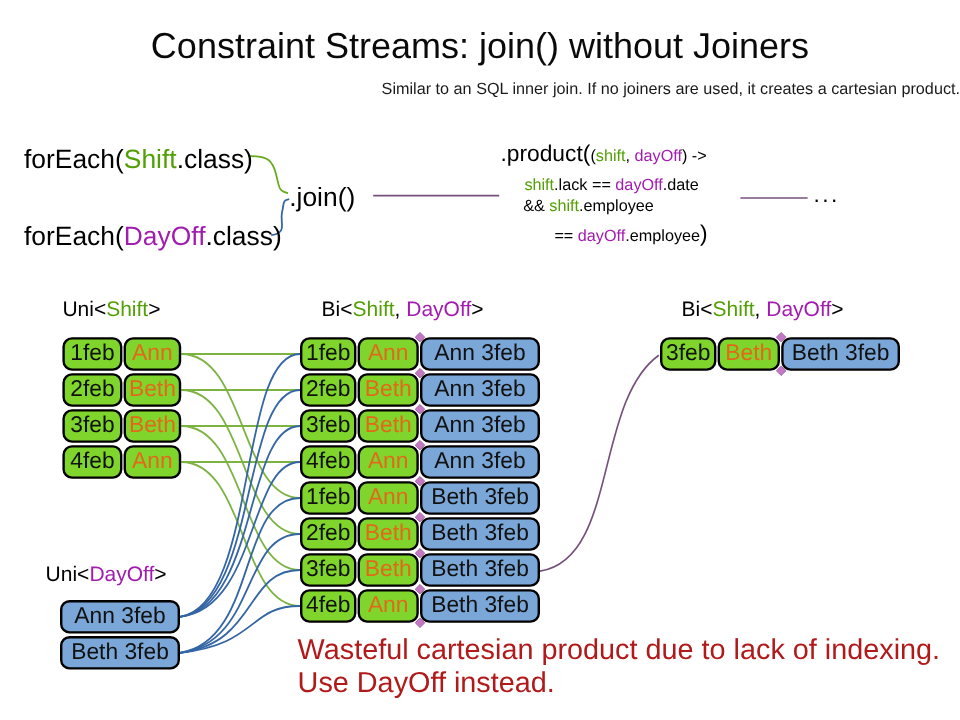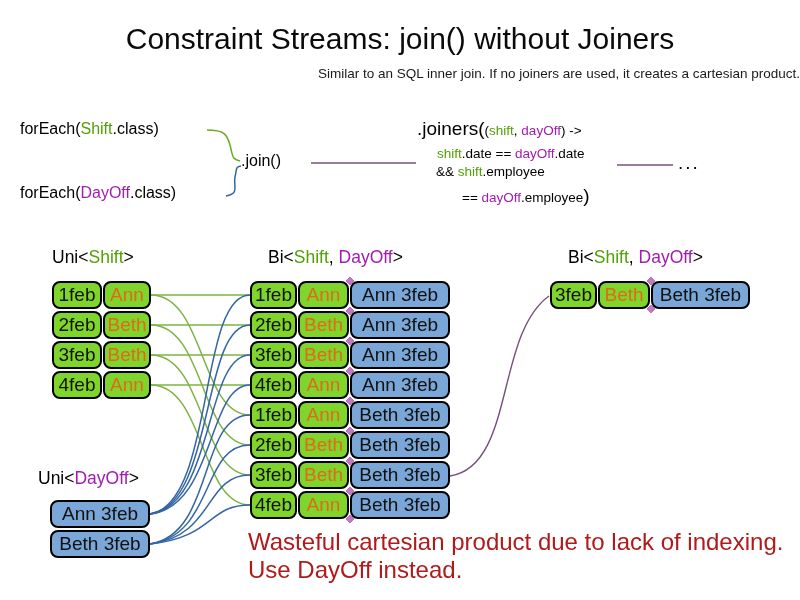--- a/index.html
+++ b/index.html
@@ -3,21 +3,21 @@
 <meta charset="utf-8">
 <style>
   html,body { margin:0; padding:0; }
   body {
     width:800px; height:600px; position:relative; overflow:hidden;
     background:#ffffff; font-family:"Liberation Sans", sans-serif; color:#000;
   }
   .abs { position:absolute; }
   #title { top:22px; left:0; right:0; text-align:center; font-size:30px; color:#0a0a0a; }
   #subtitle { top:66px; left:0; right:0; text-align:right; font-size:13.5px; color:#1a1a1a; }
-  .code { position:absolute; font-size:16px; white-space:nowrap; }
+  .code { position:absolute; font-size:22px; white-space:nowrap; }
   .code-sm { font-size:13.5px; }
   .code-bg { font-size:19px; }
   .tg { color:#52a005; }
   .tb { color:#a21caf; }
   .hdr { position:absolute; font-size:17.5px; white-space:nowrap; }
   .row { position:absolute; height:28px; }
   .cell {
     position:absolute; top:0; height:24px; border:2px solid #000; border-radius:8px;
     font-size:19px; line-height:24px; text-align:center; color:#111; white-space:nowrap;
   }
@@ -74,23 +74,23 @@
 
 <div id="title" class="abs fg">Constraint Streams: join() without Joiners</div>
 <div id="subtitle" class="abs fg">Similar to an SQL inner join. If no joiners are used, it creates a cartesian product.</div>
 
 <div class="code fg" style="left:20px; top:120px;"><span>forEach(</span><span class="tg">Shift</span><span>.class)</span></div>
 
 <div class="code fg" style="left:20px; top:184px;"><span>forEach(</span><span class="tb">DayOff</span><span>.class)</span></div>
 
 <div class="code fg" style="left:241px; top:152px;">.join()</div>
 
-<div class="code code-bg fg" style="left:417px; top:118px;"><span>.joiners(</span><span class="code-sm">(</span><span class="code-sm tg">shift</span><span class="code-sm">, </span><span class="code-sm tb">dayOff</span><span class="code-sm">) -&gt;</span></div>
+<div class="code code-bg fg" style="left:417px; top:118px;"><span>.product(</span><span class="code-sm">(</span><span class="code-sm tg">shift</span><span class="code-sm">, </span><span class="code-sm tb">dayOff</span><span class="code-sm">) -&gt;</span></div>
 
-<div class="code code-sm fg" style="left:437px; top:146px;"><span class="tg">shift</span><span>.date == </span><span class="tb">dayOff</span><span>.date</span></div>
+<div class="code code-sm fg" style="left:437px; top:146px;"><span class="tg">shift</span><span>.lack == </span><span class="tb">dayOff</span><span>.date</span></div>
 
 <div class="code code-sm fg" style="left:436px; top:164px;"><span>&amp;&amp; </span><span class="tg">shift</span><span>.employee</span></div>
 
 <div class="code code-sm fg" style="left:462px; top:185px;"><span>== </span><span class="tb">dayOff</span><span>.employee</span><span class="code-bg">)</span></div>
 
 <div class="code fg" id="ellipsis" style="left:678px; top:152px;">...</div>
 
 <div class="hdr fg" style="left:52px; top:247px;"><span>Uni&lt;</span><span class="tg">Shift</span><span>&gt;</span></div>
 
 <div class="hdr fg" style="left:268px; top:247px;"><span>Bi&lt;</span><span class="tg">Shift</span><span>, </span><span class="tb">DayOff</span><span>&gt;</span></div>

